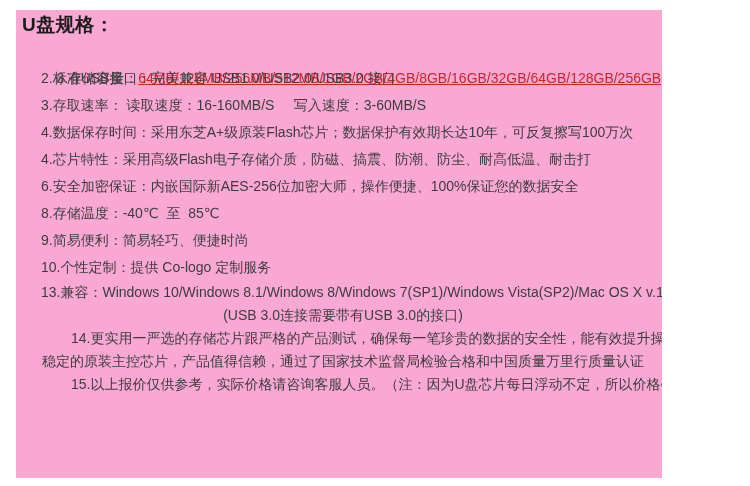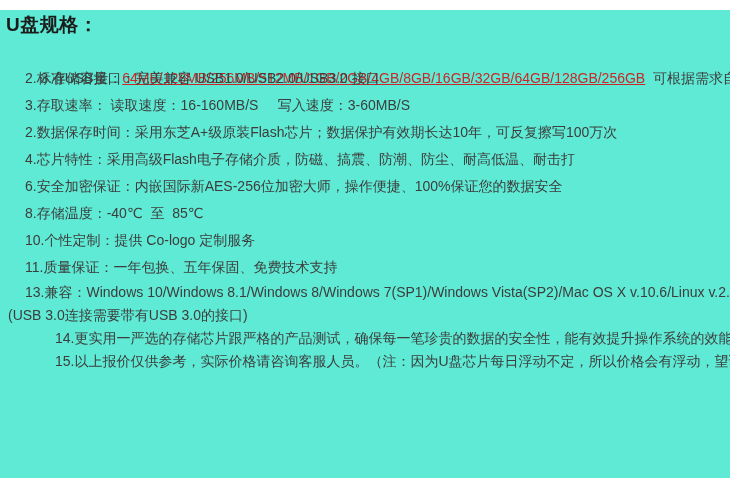--- a/index.html
+++ b/index.html
@@ -6,25 +6,25 @@
     margin: 0;
     padding: 0;
     width: 750px;
     height: 486px;
     background: #ffffff;
     font-family: "Liberation Sans", "DejaVu Sans", sans-serif;
     overflow: hidden;
   }
   .panel {
     position: absolute;
-    left: 0;
+    left: 16px;
     top: 10px;
-    width: 730px;
+    width: 646px;
     height: 468px;
-    background: #5eead4;
+    background: #f9a8d4;
     overflow: hidden;
   }
   .title {
     font-size: 19px;
     font-weight: bold;
     color: #1c1c1c;
     padding: 2px 0 0 6px;
     height: 26px;
     line-height: 26px;
     white-space: pre;
@@ -37,20 +37,21 @@
     line-height: 27px;
     white-space: pre;
     padding-left: 25px;
   }
   .row.tight {
     height: 23px;
     line-height: 23px;
   }
   .row.hang {
     padding-left: 8px;
+    text-align: center;
   }
   .row.para {
     padding-left: 55px;
   }
   .red {
     color: #cb2727;
     text-decoration: underline;
   }
 </style>
 </head>
@@ -58,23 +59,24 @@
 
 <div class="panel">
   <div class="title">U盘规格：</div>
 
   <div class="row">
     <span>3.存储容量：</span><span class="red">64MB/128MB/256MB/512MB/1GB/2GB/4GB/8GB/16GB/32GB/64GB/128GB/256GB</span><span>  可根据需求自选</span>
   </div>
 
   <div class="row">2.标准USB接口：完美兼容 USB1.0/USB2.0/USB3.0 接口</div>
   <div class="row">3.存取速率： 读取速度：16-160MB/S     写入速度：3-60MB/S</div>
-  <div class="row">2.数据保存时间：采用东芝A+级原装Flash芯片；数据保护有效期长达10年，可反复擦写100万次</div>
+  <div class="row">4.数据保存时间：采用东芝A+级原装Flash芯片；数据保护有效期长达10年，可反复擦写100万次</div>
   <div class="row">4.芯片特性：采用高级Flash电子存储介质，防磁、搞震、防潮、防尘、耐高低温、耐击打</div>
   <div class="row">6.安全加密保证：内嵌国际新AES-256位加密大师，操作便捷、100%保证您的数据安全</div>
   <div class="row">8.存储温度：-40℃  至  85℃</div>
+  <div class="row">9.简易便利：简易轻巧、便捷时尚</div>
   <div class="row">10.个性定制：提供 Co-logo 定制服务</div>
-  <div class="row">11.质量保证：一年包换、五年保固、免费技术支持</div>
   <div class="row tight">13.兼容：Windows 10/Windows 8.1/Windows 8/Windows 7(SP1)/Windows Vista(SP2)/Mac OS X v.10.6/Linux v.2.6+</div>
   <div class="row tight hang">(USB 3.0连接需要带有USB 3.0的接口)</div>
   <div class="row tight para">14.更实用一严选的存储芯片跟严格的产品测试，确保每一笔珍贵的数据的安全性，能有效提升操作系统的效能。最新最</div>
+  <div class="row tight hang">稳定的原装主控芯片，产品值得信赖，通过了国家技术监督局检验合格和中国质量万里行质量认证</div>
   <div class="row tight para">15.以上报价仅供参考，实际价格请咨询客服人员。（注：因为U盘芯片每日浮动不定，所以价格会有浮动，望谅解！）</div>
 </div>
 
 </body></html>

